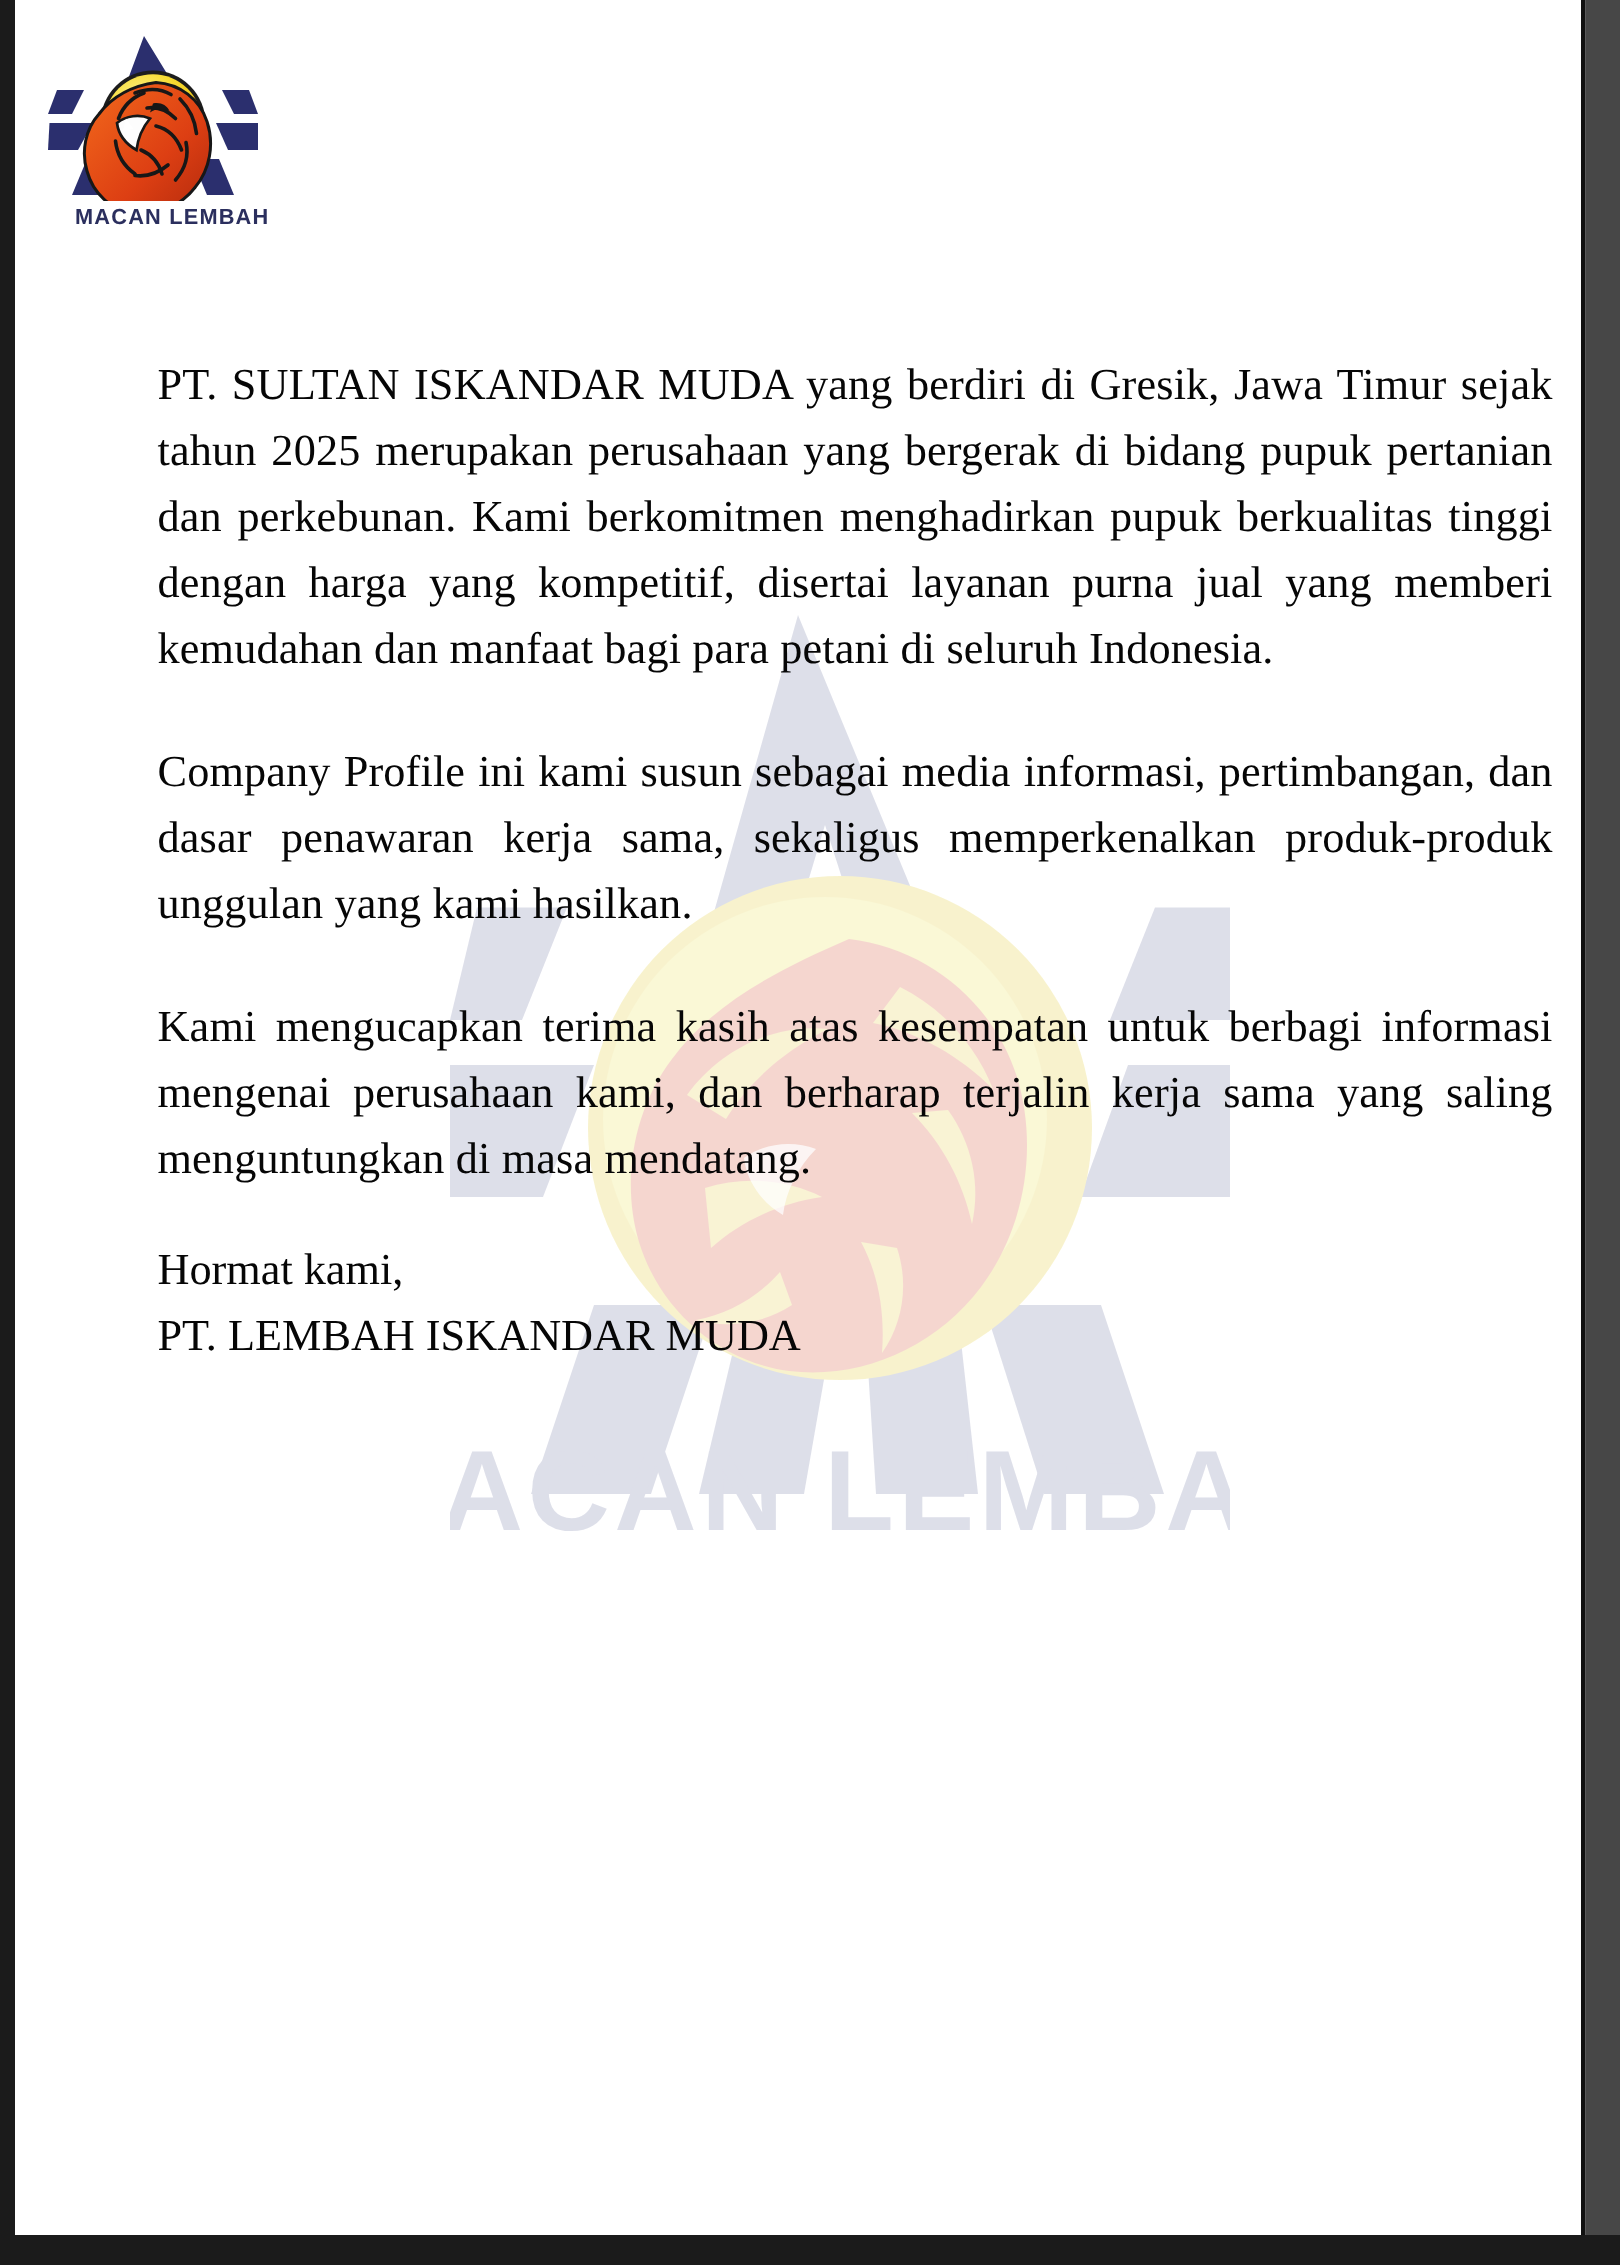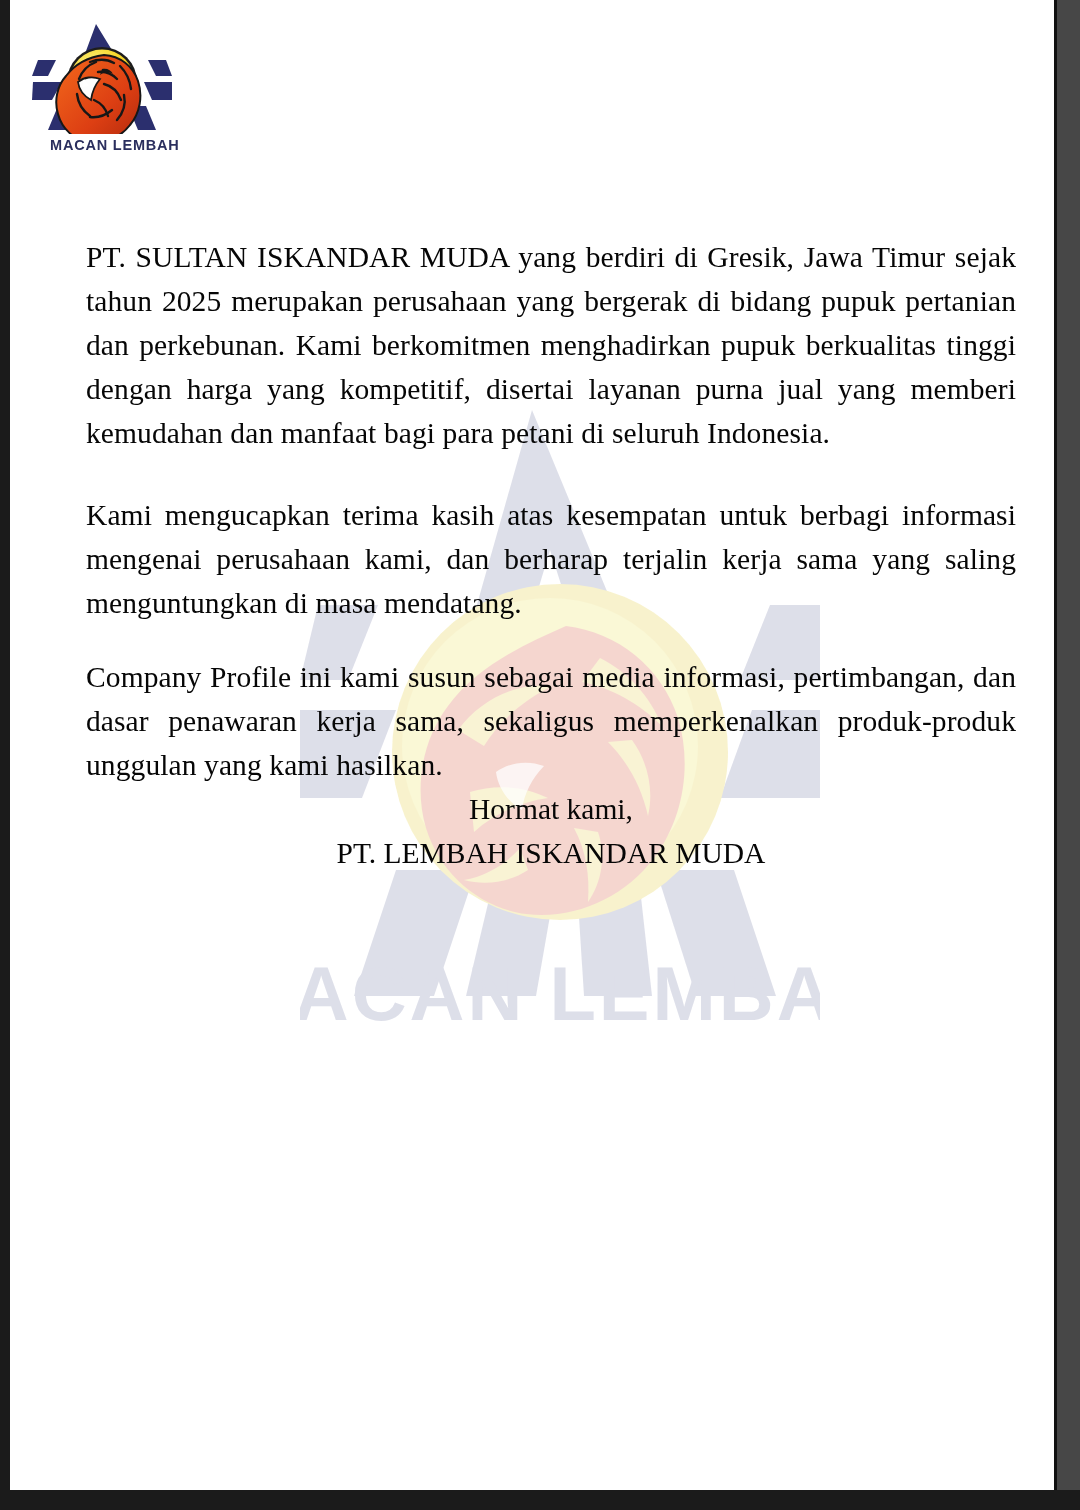--- a/index.html
+++ b/index.html
@@ -85,21 +85,21 @@
     height: 680px;
     opacity: 0.42;
     pointer-events: none;
     z-index: 0;
   }
   .watermark svg { display: block; width: 100%; height: 100%; }
 
   
   .content {
     position: absolute;
-    left: 76px;
+    left: 95px;
     top: 235px;
     width: 930px;
     z-index: 2;
   }
   .para {
     margin: 0 0 38px 0;
     font-size: 29.5px;
     line-height: 44px;
     text-align: justify;
     text-justify: inter-word;
@@ -107,21 +107,21 @@
     letter-spacing: 0.1px;
   }
   .para:last-of-type { margin-bottom: 0; }
   .para.tight { margin-bottom: 30px; }
 
   .signature {
     margin-top: 0;
     font-size: 29.5px;
     line-height: 44px;
     color: #060606;
-    text-align: center;
+    text-align: left;
   }
   .signature div { white-space: nowrap; }
 </style>
 </head>
 <body>
 
 <div class="screen">
 
   <div class="page">
 
@@ -222,23 +222,23 @@
         </svg>
       </div>
       <div class="logo-wordmark">MACAN LEMBAH</div>
     </div>
 
     <div class="content">
 
       <p class="para">PT. SULTAN ISKANDAR MUDA yang berdiri di Gresik, Jawa Timur sejak tahun 2025 merupakan perusahaan yang bergerak di bidang pupuk pertanian dan perkebunan. Kami berkomitmen menghadirkan pupuk berkualitas tinggi dengan harga yang kompetitif, disertai layanan purna jual yang memberi kemudahan dan manfaat bagi para petani di seluruh Indonesia.</p>
 
 
+      <p class="para">Company Profile ini kami susun sebagai media informasi, pertimbangan, dan dasar penawaran kerja sama, sekaligus memperkenalkan produk-produk unggulan yang kami hasilkan.</p>
+
       <p class="para tight">Kami mengucapkan terima kasih atas kesempatan untuk berbagi informasi mengenai perusahaan kami, dan berharap terjalin kerja sama yang saling menguntungkan di masa mendatang.</p>
-
-      <p class="para">Company Profile ini kami susun sebagai media informasi, pertimbangan, dan dasar penawaran kerja sama, sekaligus memperkenalkan produk-produk unggulan yang kami hasilkan.</p>
 
       <div class="signature">
         <div>Hormat kami,</div>
         <div>PT. LEMBAH ISKANDAR MUDA</div>
       </div>
 
     </div>
 
   </div>
 </div>

